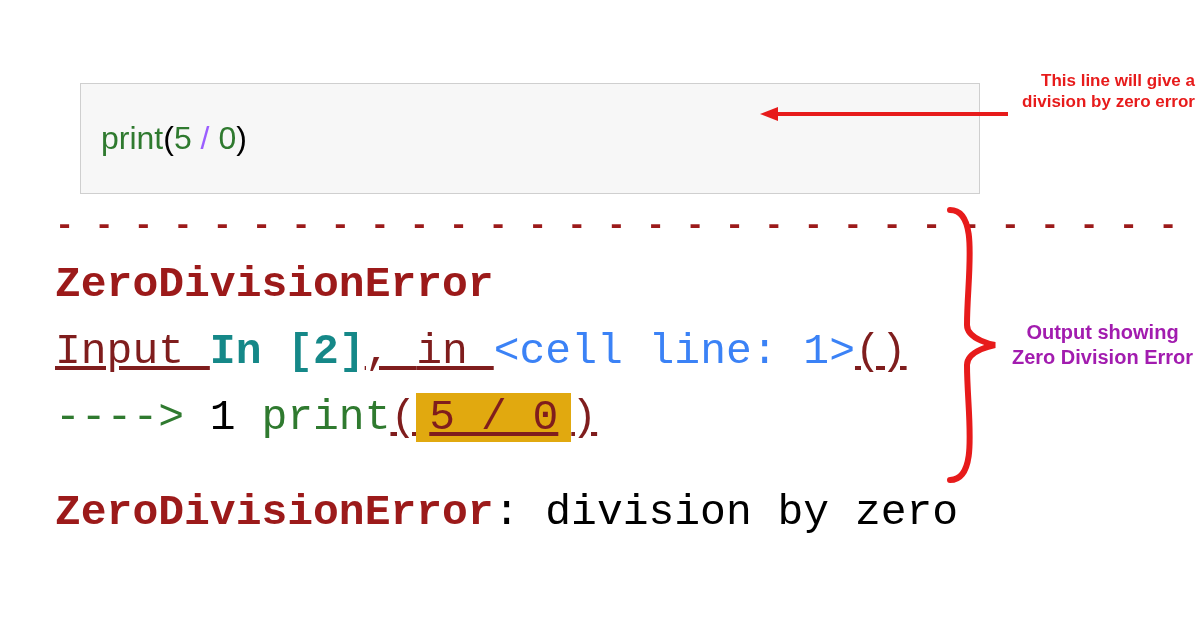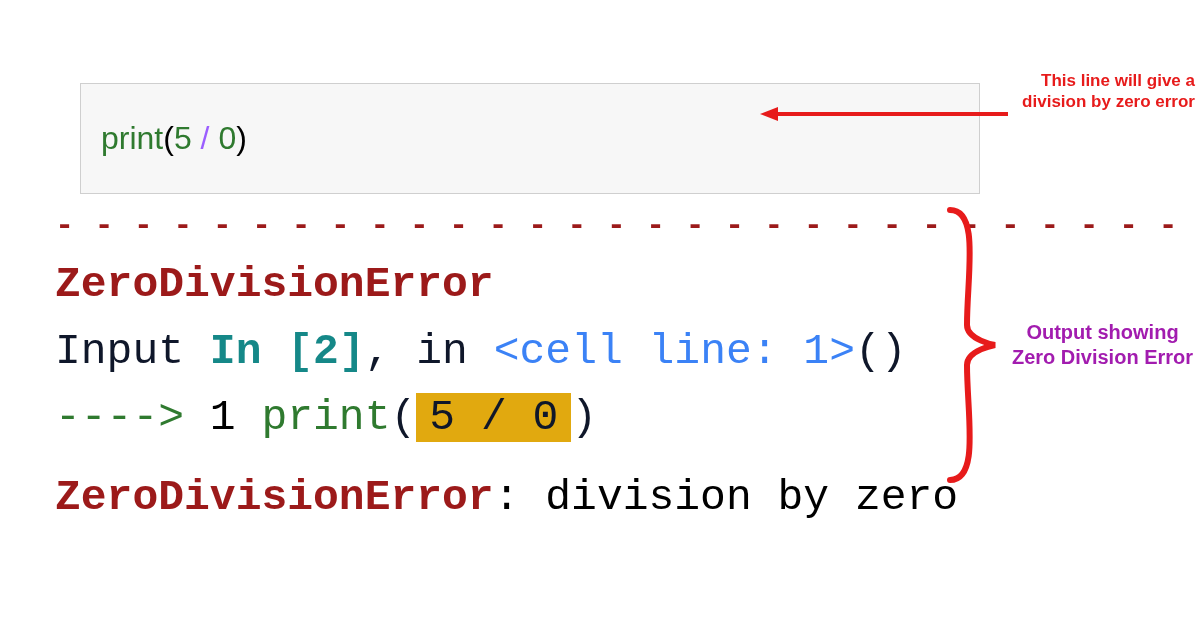--- a/index.html
+++ b/index.html
@@ -39,27 +39,27 @@
     }
     .output {
       position: absolute;
       left: 55px;
       top: 252px;
       font-size: 43px;
       line-height: 1.55;
     }
     .err-name { color: #9c1a1a; font-weight: bold; }
     .out-line2 { margin-top: 0; }
-    .tok-black { color: #0f172a; }
+    .tok-black { color: #7f1d1d; text-decoration: underline; }
     .tok-in { color: #158888; font-weight: bold; }
     .tok-cell { color: #3b82f6; }
     .arrow-dash { color: #2f7a2f; }
     .tok-1 { color: #000; }
     .hl { background: #e1a90f; padding: 0 13px; }
-    .err-final { margin-top: 13px; }
+    .err-final { margin-top: 28px; }
     .err-final .err-name { color: #9c1a1a; font-weight: bold; }
     .err-final .msg { color: #000; }
     .anno-right-top {
       position: absolute;
       left: 1010px;
       top: 70px;
       width: 185px;
       color: #e71b1b;
       font-family: Arial, Helvetica, sans-serif;
       font-weight: bold;

